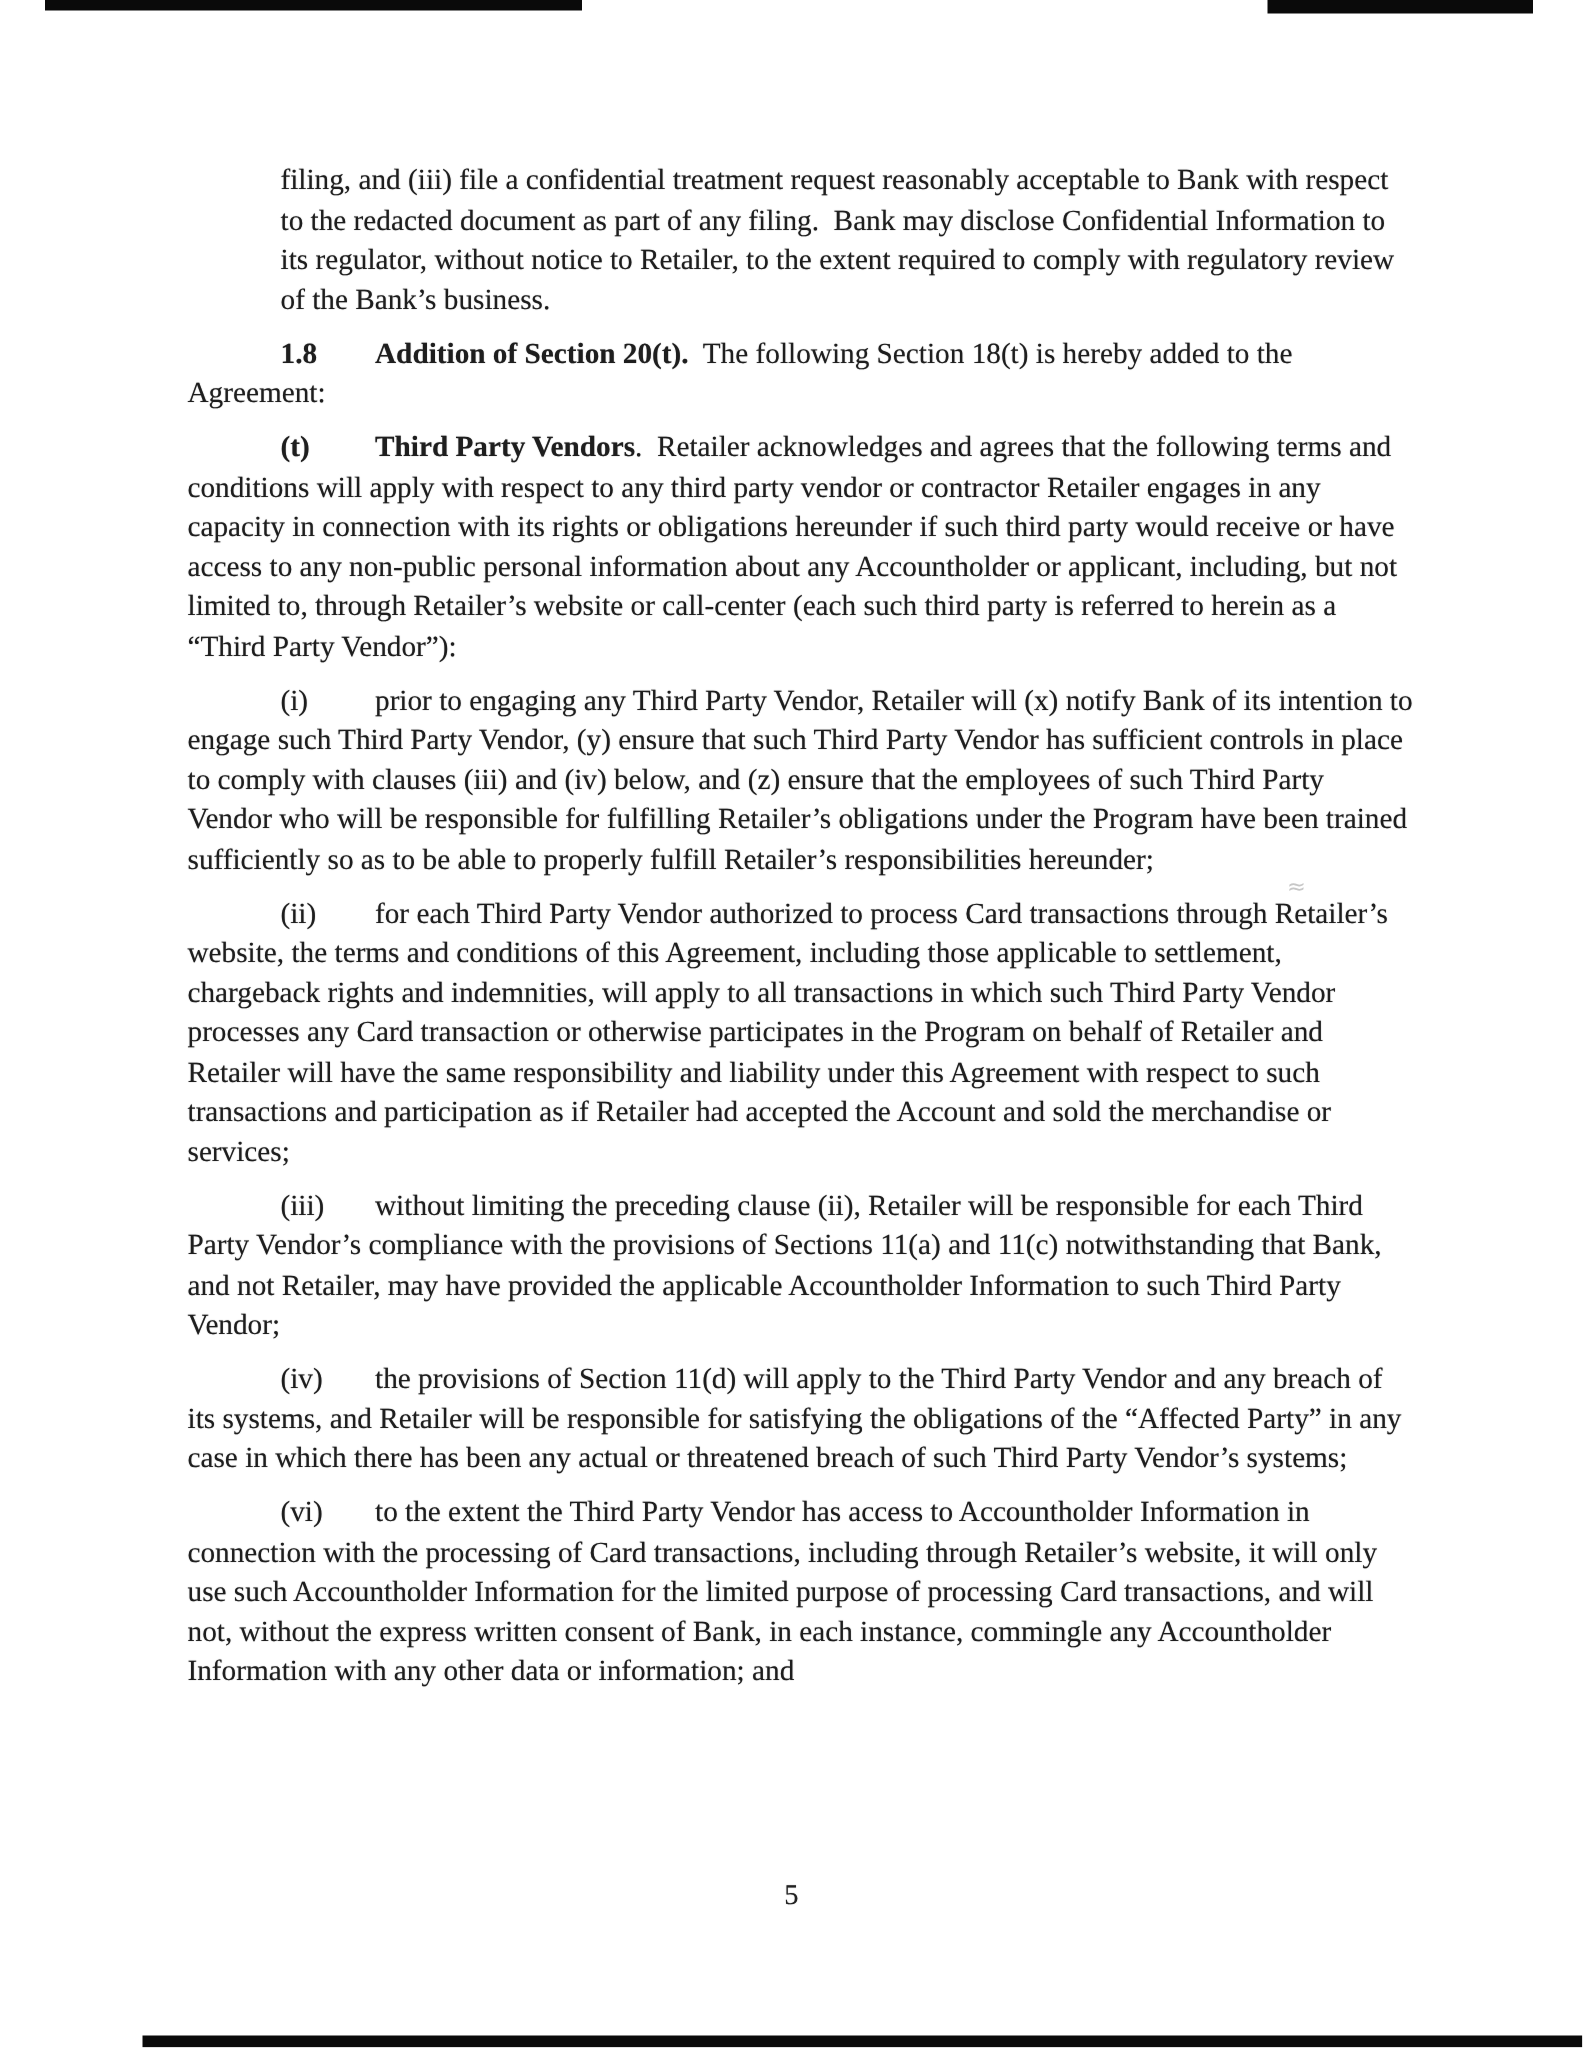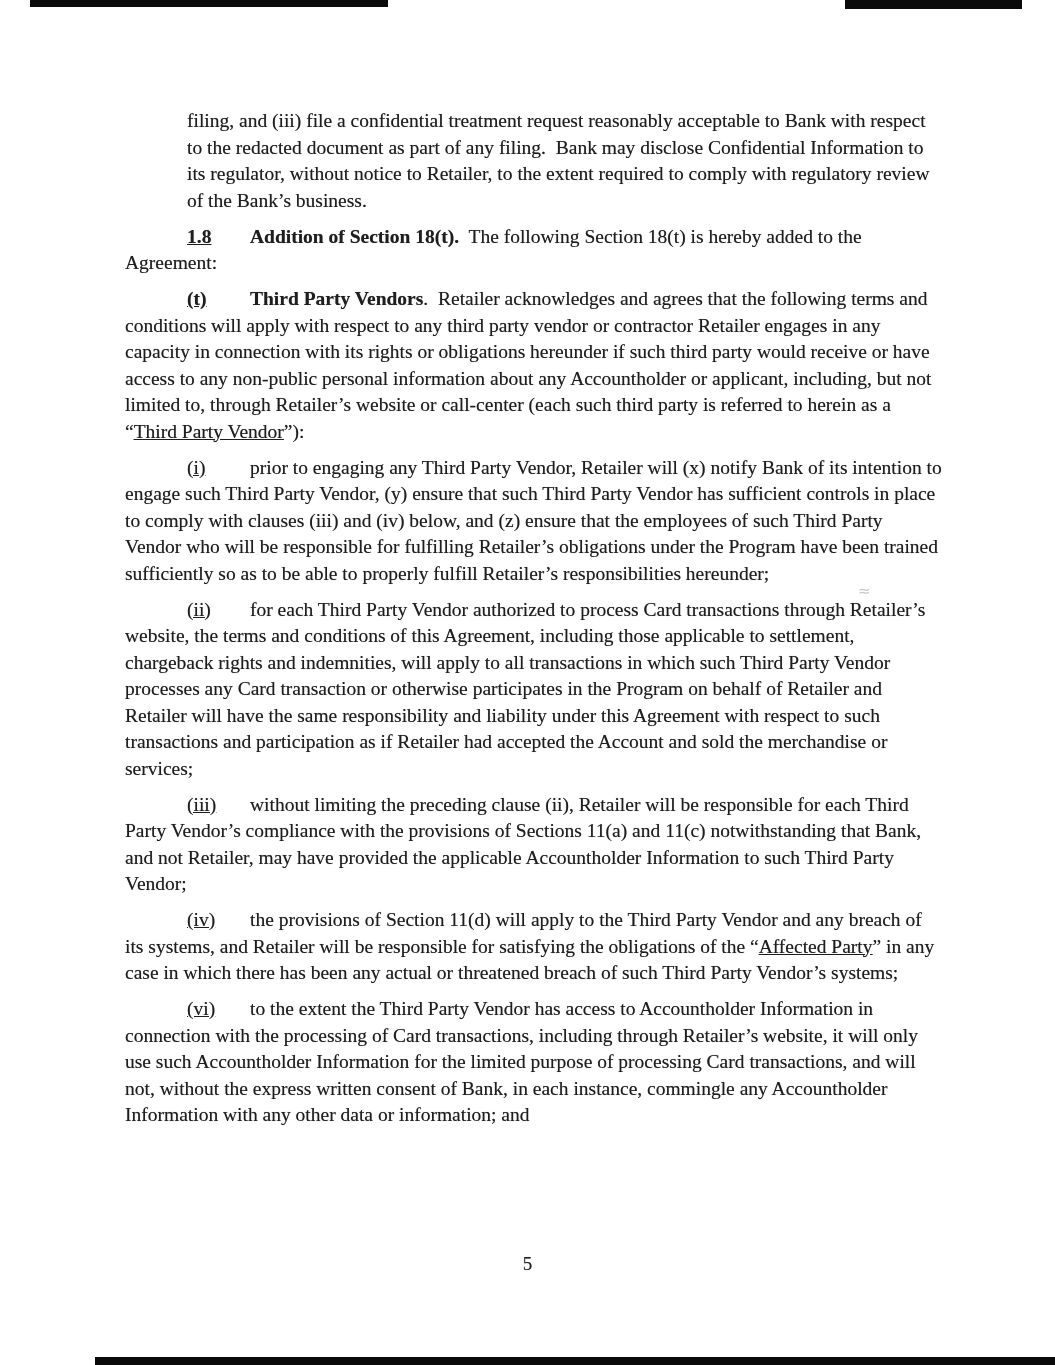--- a/index.html
+++ b/index.html
@@ -13,23 +13,23 @@
   }
   .content{
     position:absolute;
     left:125px;top:108px;width:818px;
     font-size:19.5px;line-height:26.5px;
     text-shadow:0 0 0.7px rgba(25,25,25,0.55);
   }
   .para{margin:9.5px 0 0 0;text-indent:62px;}
   .para.first{margin-top:0;}
   .pblock{margin-left:62px;width:748px;text-indent:0;}
-  .lbl{display:inline-block;width:63px;text-indent:0;white-space:pre;text-decoration:underline;}
+  .lbl{display:inline-block;width:63px;text-indent:0;white-space:pre;}
   .b{font-weight:bold;}
-  .u{text-decoration:underline;}
+  .u{}
   .txt{white-space:pre-wrap;text-align:right;}
   .pagenum{
     position:absolute;left:0;top:1253px;width:1055px;
     text-align:center;font-size:19px;color:#222222;
     text-shadow:0 0 0.7px rgba(25,25,25,0.5);
   }
   .artifact{position:absolute;background:#0a0a0a;}
   .artifact.top-left{left:30px;top:0;width:358px;height:7px;}
   .artifact.top-right{left:845px;top:0;width:177px;height:9px;}
   .artifact.bottom{left:95px;top:1357px;width:960px;height:8px;}
@@ -46,21 +46,21 @@
 
   <div class="artifact top-left"></div>
   <div class="artifact top-right"></div>
   <div class="artifact bottom"></div>
   <div class="smudge">≈</div>
 
   <div class="content">
 
     <p class="para pblock first"><span class="txt">filing, and (iii) file a confidential treatment request reasonably acceptable to Bank with respect to the redacted document as part of any filing.  Bank may disclose Confidential Information to its regulator, without notice to Retailer, to the extent required to comply with regulatory review of the Bank’s business.</span></p>
 
-    <p class="para"><span class="lbl b">1.8</span><span class="txt b">Addition of Section 18(t).</span><span class="txt">  The following Section 18(t) is hereby added to the Agreement:</span></p>
+    <p class="para"><span class="lbl b">1.8</span><span class="txt b">Addition of Section 20(t).</span><span class="txt">  The following Section 18(t) is hereby added to the Agreement:</span></p>
 
     <p class="para"><span class="lbl b">(t)</span><span class="txt b">Third Party Vendors</span><span class="txt">.  Retailer acknowledges and agrees that the following terms and conditions will apply with respect to any third party vendor or contractor Retailer engages in any capacity in connection with its rights or obligations hereunder if such third party would receive or have access to any non-public personal information about any Accountholder or applicant, including, but not limited to, through Retailer’s website or call-center (each such third party is referred to herein as a “</span><span class="txt u">Third Party Vendor</span><span class="txt">”):</span></p>
 
     <p class="para"><span class="lbl">(i)</span><span class="txt">prior to engaging any Third Party Vendor, Retailer will (x) notify Bank of its intention to engage such Third Party Vendor, (y) ensure that such Third Party Vendor has sufficient controls in place to comply with clauses (iii) and (iv) below, and (z) ensure that the employees of such Third Party Vendor who will be responsible for fulfilling Retailer’s obligations under the Program have been trained sufficiently so as to be able to properly fulfill Retailer’s responsibilities hereunder;</span><span class="txt u"></span><span class="txt"></span></p>
 
     <p class="para"><span class="lbl">(ii)</span><span class="txt">for each Third Party Vendor authorized to process Card transactions through Retailer’s website, the terms and conditions of this Agreement, including those applicable to settlement, chargeback rights and indemnities, will apply to all transactions in which such Third Party Vendor processes any Card transaction or otherwise participates in the Program on behalf of Retailer and Retailer will have the same responsibility and liability under this Agreement with respect to such transactions and participation as if Retailer had accepted the Account and sold the merchandise or services;</span><span class="txt u"></span><span class="txt"></span></p>
 
     <p class="para"><span class="lbl">(iii)</span><span class="txt">without limiting the preceding clause (ii), Retailer will be responsible for each Third Party Vendor’s compliance with the provisions of Sections 11(a) and 11(c) notwithstanding that Bank, and not Retailer, may have provided the applicable Accountholder Information to such Third Party Vendor;</span><span class="txt u"></span><span class="txt"></span></p>
 
     <p class="para"><span class="lbl">(iv)</span><span class="txt">the provisions of Section 11(d) will apply to the Third Party Vendor and any breach of its systems, and Retailer will be responsible for satisfying the obligations of the “</span><span class="txt u">Affected Party</span><span class="txt">” in any case in which there has been any actual or threatened breach of such Third Party Vendor’s systems;</span></p>

